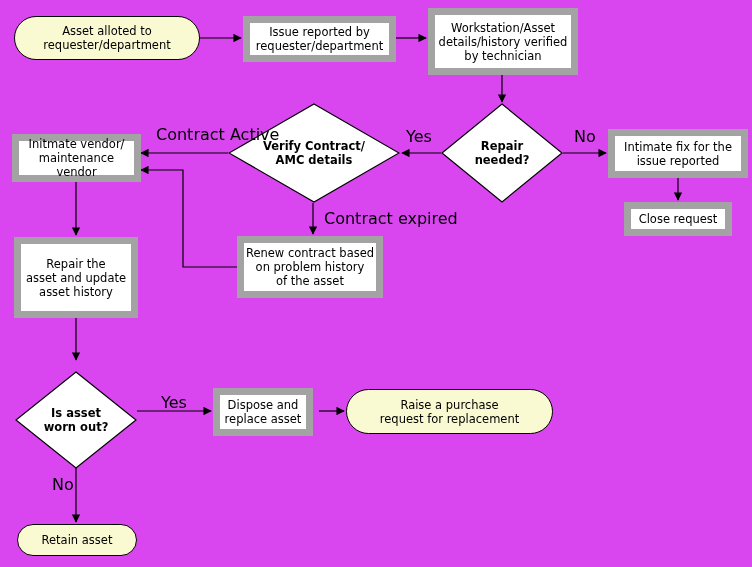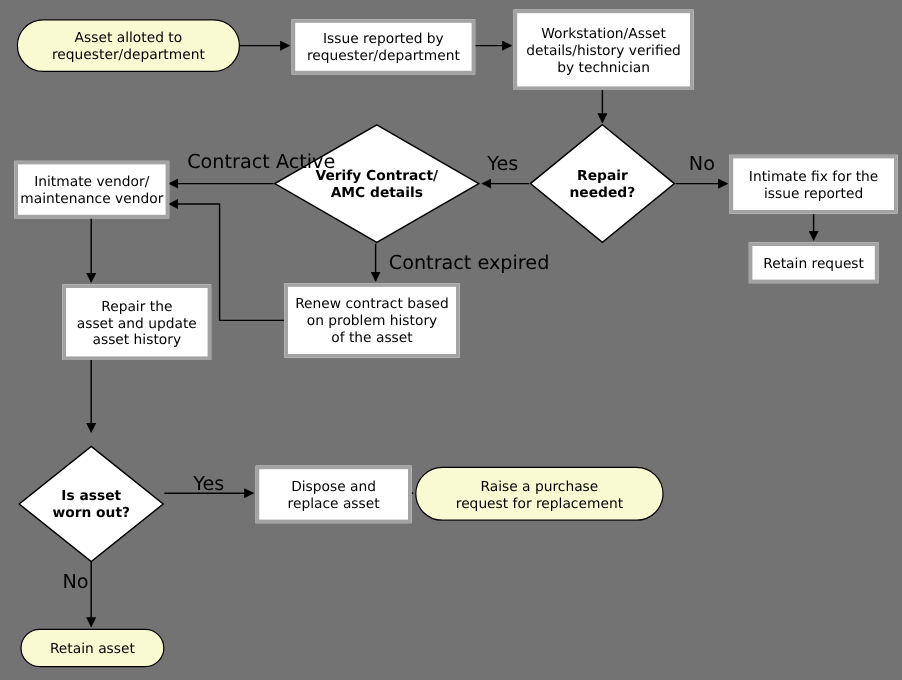--- a/index.html
+++ b/index.html
@@ -7,21 +7,21 @@
     padding: 0;
     background: #ffffff;
   }
   body {
     font-family: "DejaVu Sans", sans-serif;
   }
   #canvas {
     position: relative;
     width: 752px;
     height: 567px;
-    background: #737373;
+    background: #d946ef;
     overflow: hidden;
   }
   #edges {
     position: absolute;
     left: 0;
     top: 0;
     width: 752px;
     height: 567px;
   }
   .node {
@@ -30,21 +30,21 @@
     display: flex;
     align-items: center;
     justify-content: center;
     text-align: center;
     color: #000000;
     font-size: 11.5px;
     line-height: 14px;
     z-index: 3;
   }
   .node.process {
-    border: 3px solid #a3a3a3;
+    border: 7px solid #a3a3a3;
     background: #ffffff;
   }
   .node.terminator {
     border: 1px solid #000000;
     background: #fafad2;
     border-radius: 999px;
   }
   .node.decision {
     background: transparent;
     border: 0;
@@ -131,50 +131,50 @@
       <polygon points="61,1 121,50 61,99 1,50" fill="#ffffff" stroke="#000000" stroke-width="1.2"></polygon>
     </svg>
     <span class="dlabel">Repair<br>needed?</span>
   </div>
 
   <div class="node process" style="left:608px; top:129px; width:140px; height:49px;">
     <span>Intimate fix for the<br>issue reported</span>
   </div>
 
   <div class="node process" style="left:624px; top:202px; width:108px; height:34px;">
-    <span>Retain request</span>
+    <span>Close request</span>
   </div>
 
   <div class="node decision" style="left:228px; top:103px; width:172px; height:100px;">
     <svg class="dshape" viewBox="0 0 172 100" preserveAspectRatio="none">
       <polygon points="86,1 171,50 86,99 1,50" fill="#ffffff" stroke="#000000" stroke-width="1.2"></polygon>
     </svg>
     <span class="dlabel">Verify Contract/<br>AMC details</span>
   </div>
 
   <div class="node process" style="left:12px; top:134px; width:129px; height:48px;">
     <span>Initmate vendor/<br>maintenance vendor</span>
   </div>
 
   <div class="node process" style="left:237px; top:236px; width:146px; height:62px;">
     <span>Renew contract based<br>on problem history<br>of the asset</span>
   </div>
 
-  <div class="node process" style="left:14px; top:237px; width:124px; height:63px;margin-left:38px;">
+  <div class="node process" style="left:14px; top:237px; width:124px; height:81px;">
     <span>Repair the<br>asset and update<br>asset history</span>
   </div>
 
   <div class="node decision" style="left:15px; top:371px; width:122px; height:98px;">
     <svg class="dshape" viewBox="0 0 122 98" preserveAspectRatio="none">
       <polygon points="61,1 121,49 61,97 1,49" fill="#ffffff" stroke="#000000" stroke-width="1.2"></polygon>
     </svg>
     <span class="dlabel">Is asset<br>worn out?</span>
   </div>
 
-  <div class="node process" style="left:213px; top:388px; width:130px; height:48px;justify-content:center;">
+  <div class="node process" style="left:213px; top:388px; width:100px; height:48px;justify-content:center;">
     <span>Dispose and<br>replace asset</span>
   </div>
 
   <div class="node terminator" style="left:346px; top:389px; width:207px; height:45px;">
     <span>Raise a purchase<br>request for replacement</span>
   </div>
 
   <div class="node terminator" style="left:17px; top:524px; width:120px; height:32px;">
     <span>Retain asset</span>
   </div>

